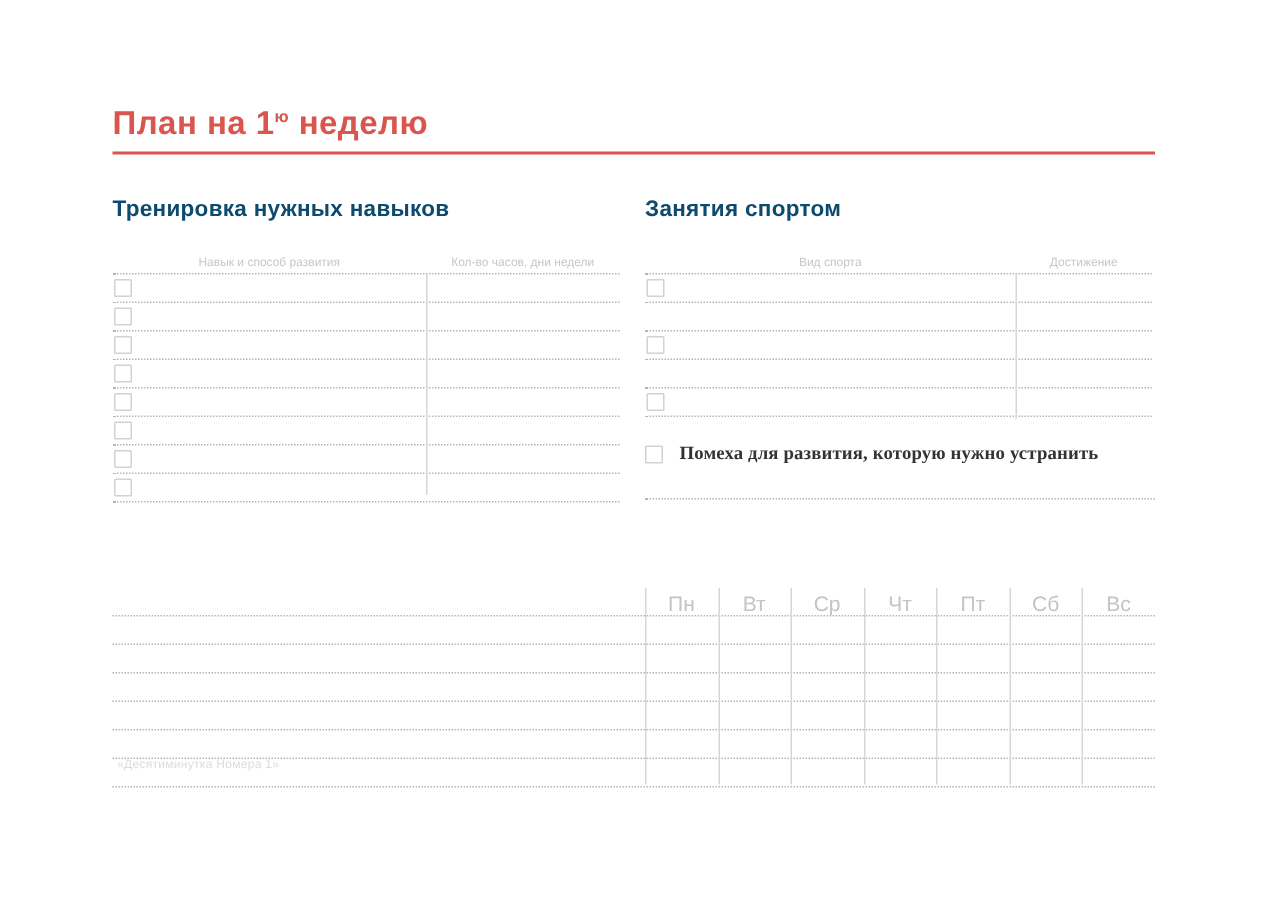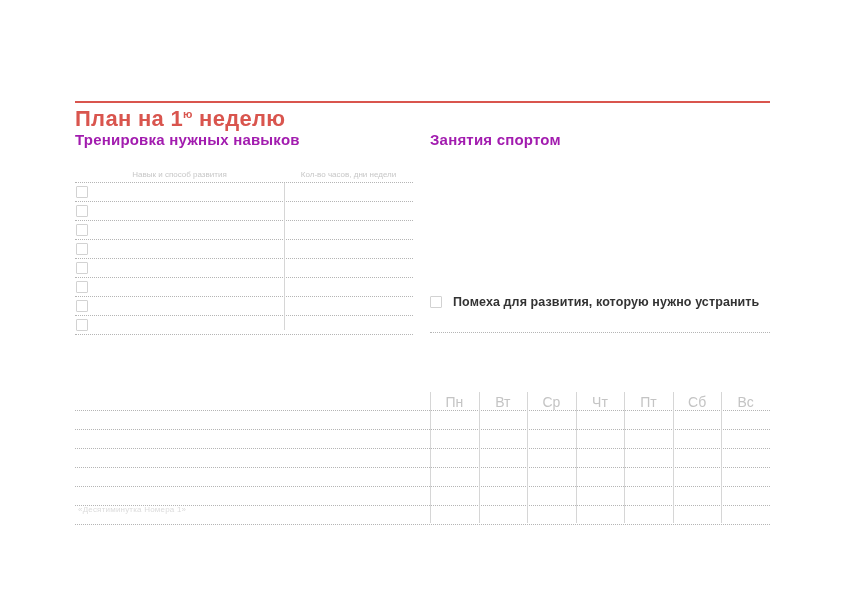--- a/index.html
+++ b/index.html
@@ -2,46 +2,46 @@
 <html><head>
 <meta charset="utf-8">
 <style>
   * { margin:0; padding:0; box-sizing:border-box; }
   html,body { background:#ffffff; }
   body { font-family:"Liberation Sans","DejaVu Sans",sans-serif; }
   #page { position:relative; width:844px; height:600px; background:#ffffff; overflow:hidden; }
 
   .abs { position:absolute; }
 
-  .page-title { left:75px; top:69px; font-size:22px; font-weight:700; color:#d9554e; letter-spacing:0.3px;margin-top:37px; }
+  .page-title { left:75px; top:69px; font-size:22px; font-weight:700; color:#d9554e; letter-spacing:0.3px; }
   .page-title .sup { font-size:11px; position:relative; top:-8px; }
   .title-rule { left:75px; top:101px; width:695px; height:2px; background:#d9554e; }
 
-  .section-heading { font-size:15px; font-weight:700; color:#a21caf; letter-spacing:0.2px; }
+  .section-heading { font-size:15px; font-weight:700; color:#0c4a6e; letter-spacing:0.2px; }
   .h-skills { left:75px; top:131px; }
   .h-sport  { left:430px; top:131px; }
   .h-habits { left:75px; top:364px; }
 
   .ftable { width:338px; }
   .t-skills { left:75px; top:166px; }
   .t-sport  { left:430px; top:166px; }
   .thead { display:flex; height:17px; border-bottom:1px dotted #b5b5b5; }
   .hcell { font-size:8px; color:#c7c7c7; text-align:center; align-self:flex-end; padding-bottom:3px;
            white-space:nowrap; overflow:hidden; }
   .t-skills .hcell.c1 { width:209px; } .t-skills .hcell.c2 { width:129px; }
   .t-sport  .hcell.c1 { width:247px; } .t-sport  .hcell.c2 { width:91px; }
 
   .trow { position:relative; height:19px; border-bottom:1px dotted #b5b5b5; }
   .checkbox { position:absolute; left:1px; top:3px; width:12px; height:12px;
               border:1px solid #d2d2d2; background:#fff; border-radius:1px; }
   .vdiv { position:absolute; width:1px; background:#d6d6d6; }
   .t-skills .vdiv { left:209px; top:17px; height:147px; }
   .t-sport  .vdiv { left:247px; top:17px; height:96px; }
 
-  .obstacle { left:430px; top:295px; width:340px; display:flex; align-items:center; }
+  .obstacle { left:430px; top:295px; width:340px; display:flex; align-items:center;font-family:Liberation Serif, serif; }
   .obstacle .cb { width:12px; height:12px; border:1px solid #d2d2d2; border-radius:1px; flex:0 0 auto; }
   .obstacle .lbl { margin-left:11px; font-size:12.5px; font-weight:700; color:#333333; letter-spacing:0.1px; }
   .obstacle-line { left:430px; top:332px; width:340px; height:0; border-top:1px dotted #b5b5b5; }
 
   .habits-grid { left:75px; top:392px; width:695px; height:133px; }
   .hline { position:absolute; left:0; width:695px; height:0; border-top:1px dotted #b5b5b5; }
   .vline { position:absolute; top:0; width:1px; height:131px; background:#d6d6d6; }
   .day-labels { position:absolute; left:355px; top:2px; width:340px; display:flex; }
   .day-cell { width:48.57px; text-align:center; font-size:14px; color:#c4c4c4; }
   .ghost-note { position:absolute; left:3px; top:113px; font-size:8px; color:#dcdcdc; letter-spacing:0.2px; }
@@ -84,20 +84,40 @@
         </div>
         <div class="trow">
           <span class="checkbox"></span>
         </div>
       </div>
     <div class="vdiv"></div>
   </div>
 
   <div class="abs section-heading h-sport">Занятия спортом</div>
 
+  <div class="abs ftable t-sport">
+    <div class="thead">
+      <div class="hcell c1">Вид спорта</div>
+      <div class="hcell c2">Достижение</div>
+    </div>
+    <div>
+        <div class="trow">
+          <span class="checkbox"></span>
+        </div>
+        <div class="trow"></div>
+        <div class="trow">
+          <span class="checkbox"></span>
+        </div>
+        <div class="trow"></div>
+        <div class="trow">
+          <span class="checkbox"></span>
+        </div>
+      </div>
+    <div class="vdiv"></div>
+  </div>
 
   <div class="abs obstacle">
     <span class="cb"></span>
     <span class="lbl">Помеха для развития, которую нужно устранить</span>
   </div>
   <div class="abs obstacle-line"></div>
 
 
   <div class="abs habits-grid">
     <div class="day-labels">

